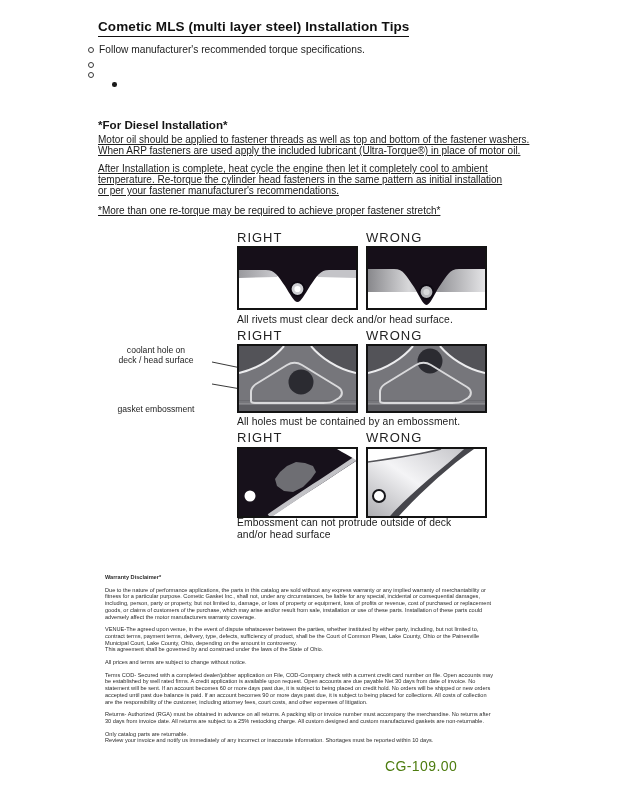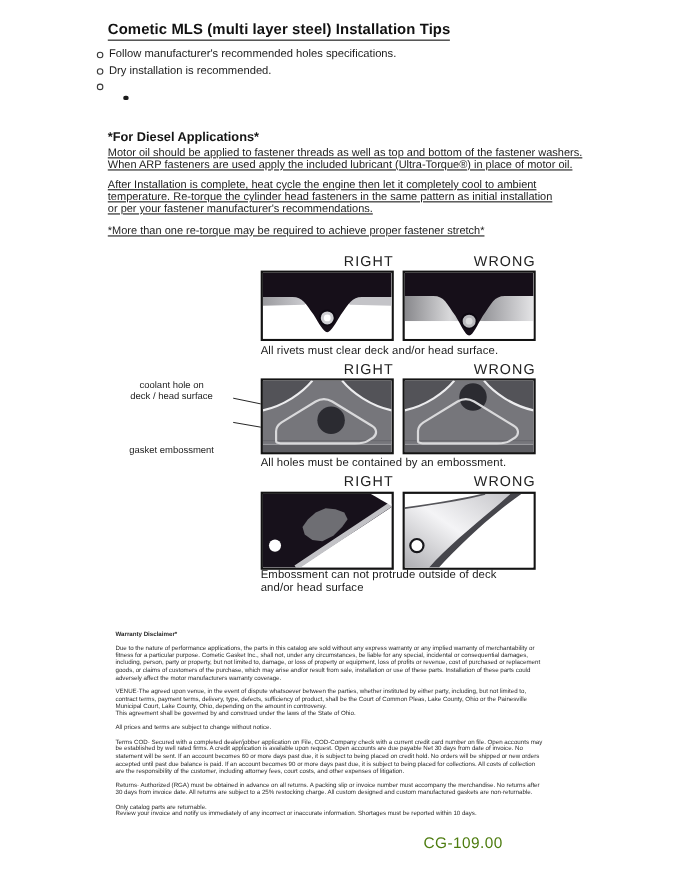--- a/index.html
+++ b/index.html
@@ -25,21 +25,21 @@
   }
   .marker-fill {
     width:4.6px; height:4.6px; background:#1a1a1a; border-radius:50%;
     margin:4.4px 4px 0 0; flex:0 0 auto;
   }
 
   .diesel-h { left:98px; top:118px; font-size:11.6px; font-weight:bold; color:#151515; }
   .para { left:98px; width:452px; font-size:10px; line-height:11.2px; color:#1c1c1c; white-space:pre-line;text-decoration:underline; }
   .p1 { top:134px; } .p2 { top:163px; } .p3 { top:205px; }
 
-  .fig-label { width:121px; text-align:right; font-size:13px; color:#222; letter-spacing:1px; }
+  .fig-label { width:121px; text-align:left; font-size:13px; color:#222; letter-spacing:1px; }
   .col-r { left:237px; } .col-w { left:366px; }
   .lr1 { top:230px; } .lr2 { top:328px; } .lr3 { top:430px; }
 
   .figbox { border:2px solid #131313; background:#fff; }
   .figbox svg { display:block; }
   .fb-r1 { top:246px; width:117px; height:60px; }
   .fb-r2 { top:344px; width:117px; height:65px; }
   .fb-r3 { top:447px; width:117px; height:67px; }
 
   .caption { left:237px; font-size:10.3px; color:#1a1a1a; line-height:11.5px; white-space:pre-line; letter-spacing:0.1px; }
@@ -56,35 +56,34 @@
   .footer-code { left:385px; top:758px; font-size:14px; color:#4d7c0f; letter-spacing:0.4px; }
 </style>
 </head>
 <body>
 
 <div class="abs title">Cometic MLS (multi layer steel) Installation Tips</div>
 
 <div class="abs tips">
   <div class="tip">
     <span class="marker-open"></span>
-    <span>Follow manufacturer's recommended holes specifications.</span>
+    <span>Follow manufacturer's recommended torque specifications.</span>
   </div>
   <div class="tip">
     <span class="marker-open"></span>
-    <span>Dry installation is recommended.</span>
   </div>
   <div class="tip">
     <span class="marker-open"></span>
   </div>
   <div class="tip sub">
     <span class="marker-fill"></span>
   </div>
 </div>
 
-<div class="abs diesel-h">*For Diesel Applications*</div>
+<div class="abs diesel-h">*For Diesel Installation*</div>
 <div class="abs para p1">Motor oil should be applied to fastener threads as well as top and bottom of the fastener washers.
 When ARP fasteners are used apply the included lubricant (Ultra-Torque®) in place of motor oil.</div>
 <div class="abs para p2">After Installation is complete, heat cycle the engine then let it completely cool to ambient
 temperature. Re-torque the cylinder head fasteners in the same pattern as initial installation
 or per your fastener manufacturer's recommendations.</div>
 <div class="abs para p3">*More than one re-torque may be required to achieve proper fastener stretch*</div>
 
 <div class="abs fig-label col-r lr1">RIGHT</div>
 <div class="abs fig-label col-w lr1">WRONG</div>
 

